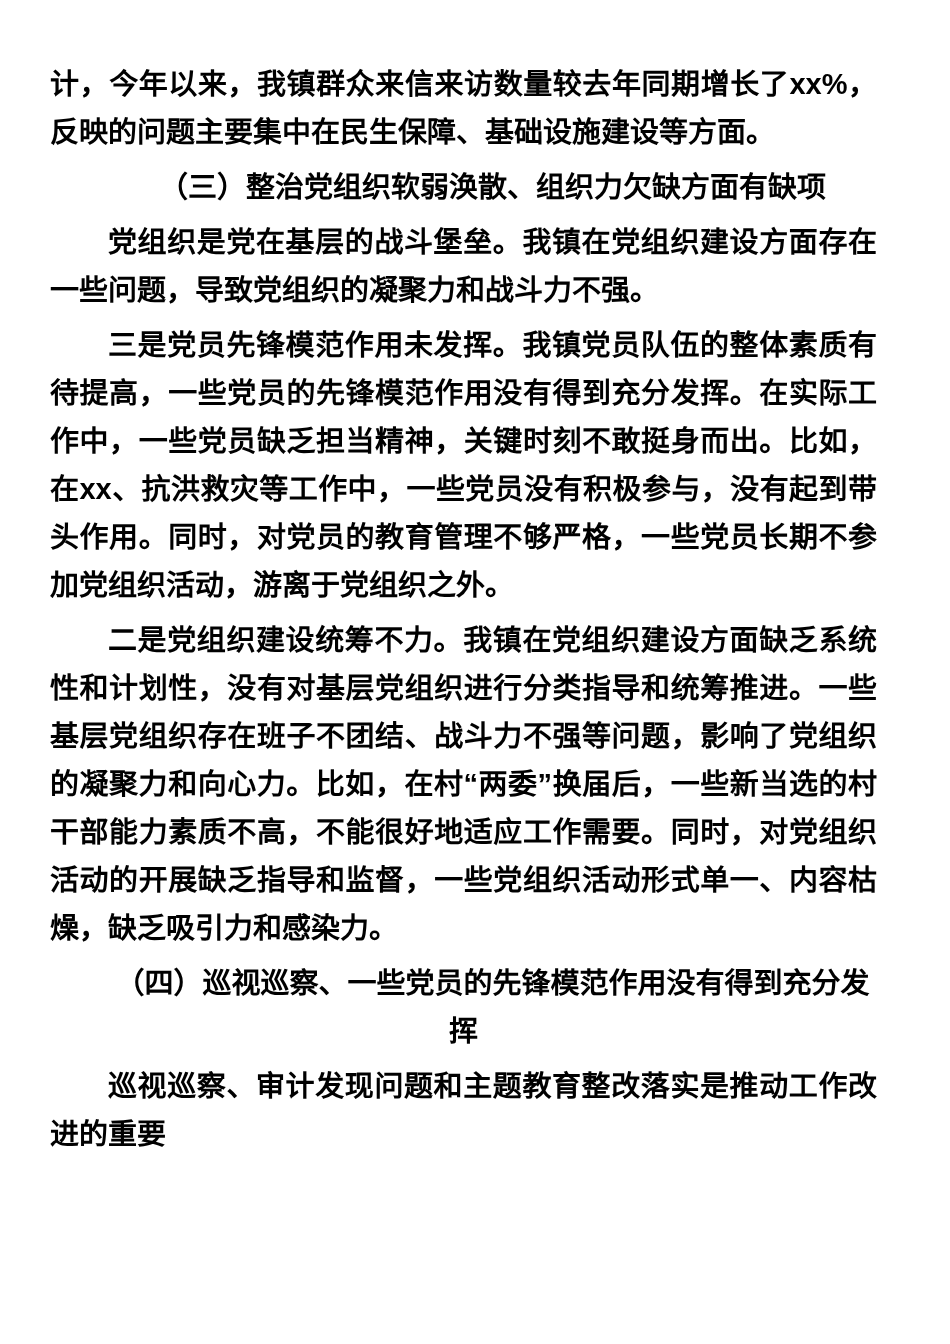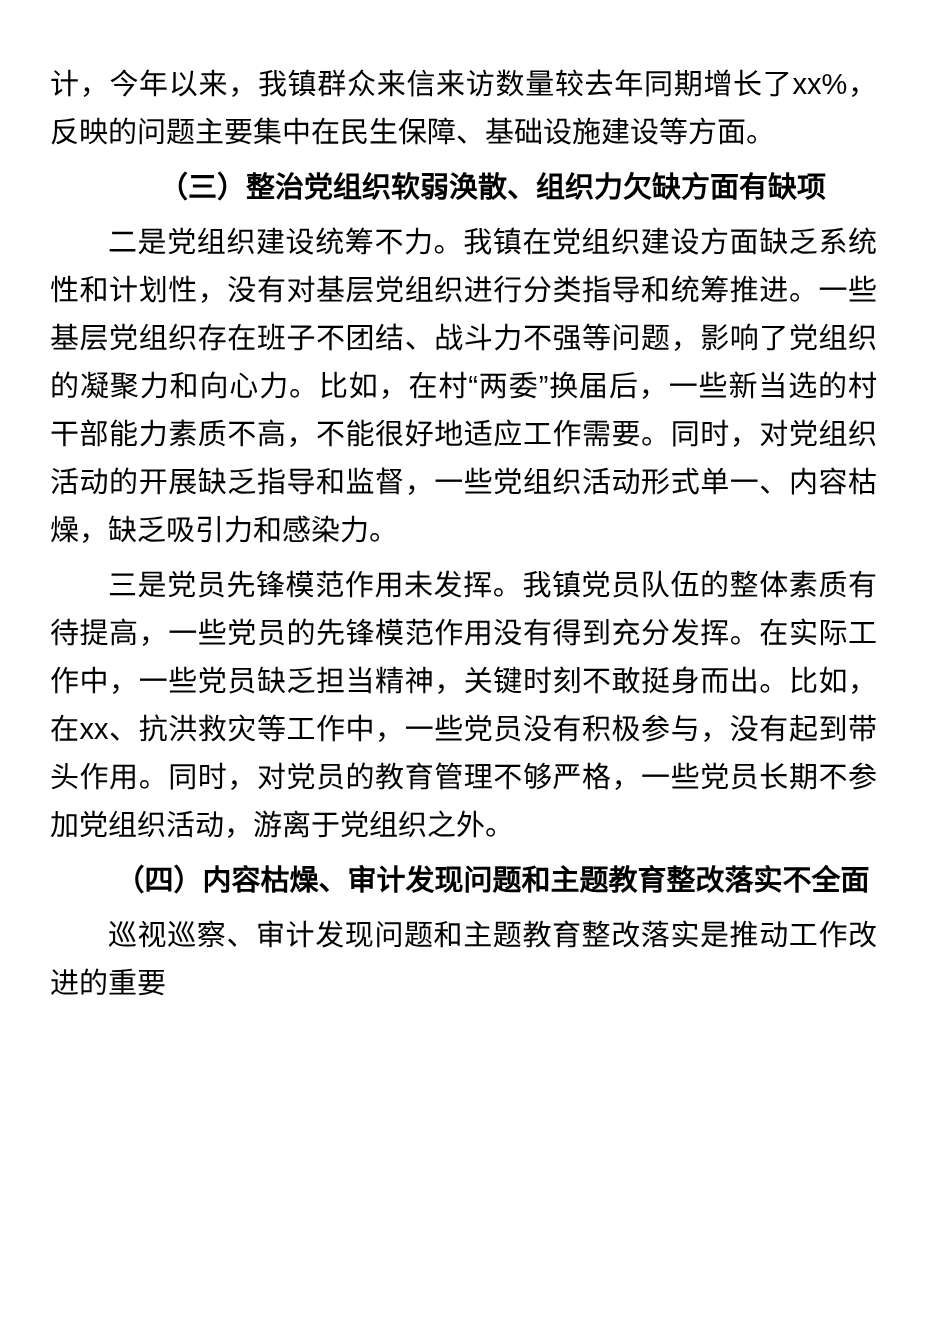--- a/index.html
+++ b/index.html
@@ -20,35 +20,37 @@
   .content {
     box-sizing: border-box;
     padding: 60px 73px 0 50px;
     font-size: 29px;
     line-height: 48px;
     text-align: justify;
   }
   .content p {
     margin: 7px 0 0 0;
     text-indent: 2em;
+    font-weight: bold;
   }
   .content p.cont {
     margin-top: 0;
     text-indent: 0;
   }
   .content p.heading {
     font-weight: bold;
     text-align: center;
   }
 </style>
 </head>
 <body>
 
 <div class="page">
   <div class="content">
     <p class="cont">计，今年以来，我镇群众来信来访数量较去年同期增长了xx%，反映的问题主要集中在民生保障、基础设施建设等方面。</p>
     <p class="heading">（三）整治党组织软弱涣散、组织力欠缺方面有缺项</p>
+    <p>党组织是党在基层的战斗堡垒。我镇在党组织建设方面存在一些问题，导致党组织的凝聚力和战斗力不强。</p>
+    <p>三是党员先锋模范作用未发挥。我镇党员队伍的整体素质有待提高，一些党员的先锋模范作用没有得到充分发挥。在实际工作中，一些党员缺乏担当精神，关键时刻不敢挺身而出。比如，在xx、抗洪救灾等工作中，一些党员没有积极参与，没有起到带头作用。同时，对党员的教育管理不够严格，一些党员长期不参加党组织活动，游离于党组织之外。</p>
     <p>二是党组织建设统筹不力。我镇在党组织建设方面缺乏系统性和计划性，没有对基层党组织进行分类指导和统筹推进。一些基层党组织存在班子不团结、战斗力不强等问题，影响了党组织的凝聚力和向心力。比如，在村“两委”换届后，一些新当选的村干部能力素质不高，不能很好地适应工作需要。同时，对党组织活动的开展缺乏指导和监督，一些党组织活动形式单一、内容枯燥，缺乏吸引力和感染力。</p>
-    <p>三是党员先锋模范作用未发挥。我镇党员队伍的整体素质有待提高，一些党员的先锋模范作用没有得到充分发挥。在实际工作中，一些党员缺乏担当精神，关键时刻不敢挺身而出。比如，在xx、抗洪救灾等工作中，一些党员没有积极参与，没有起到带头作用。同时，对党员的教育管理不够严格，一些党员长期不参加党组织活动，游离于党组织之外。</p>
-    <p class="heading">（四）内容枯燥、审计发现问题和主题教育整改落实不全面</p>
+    <p class="heading">（四）巡视巡察、一些党员的先锋模范作用没有得到充分发挥</p>
     <p>巡视巡察、审计发现问题和主题教育整改落实是推动工作改进的重要</p>
   </div>
 </div>
 
 </body></html>

